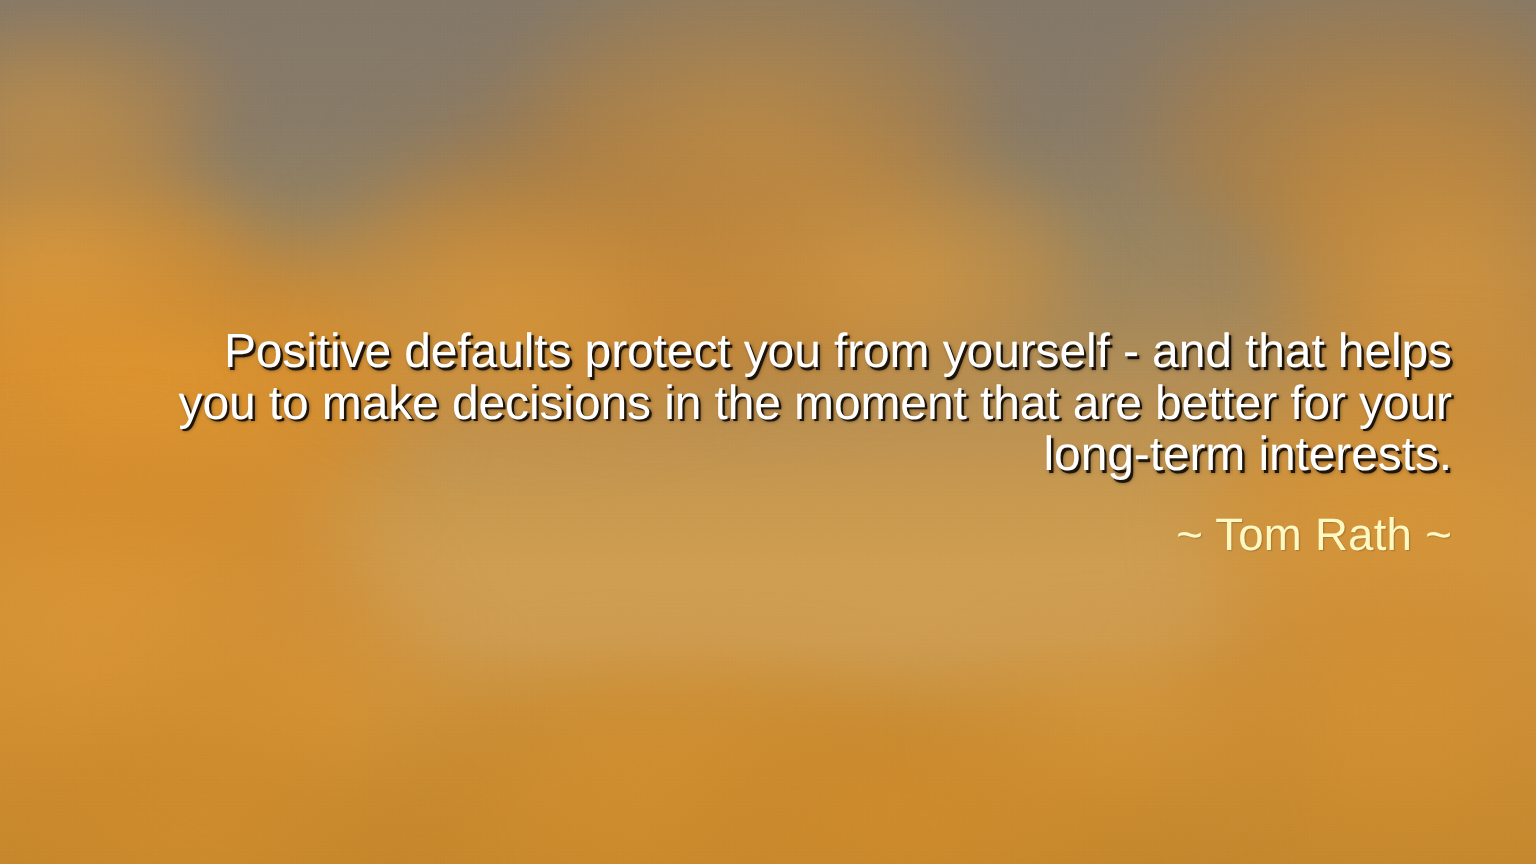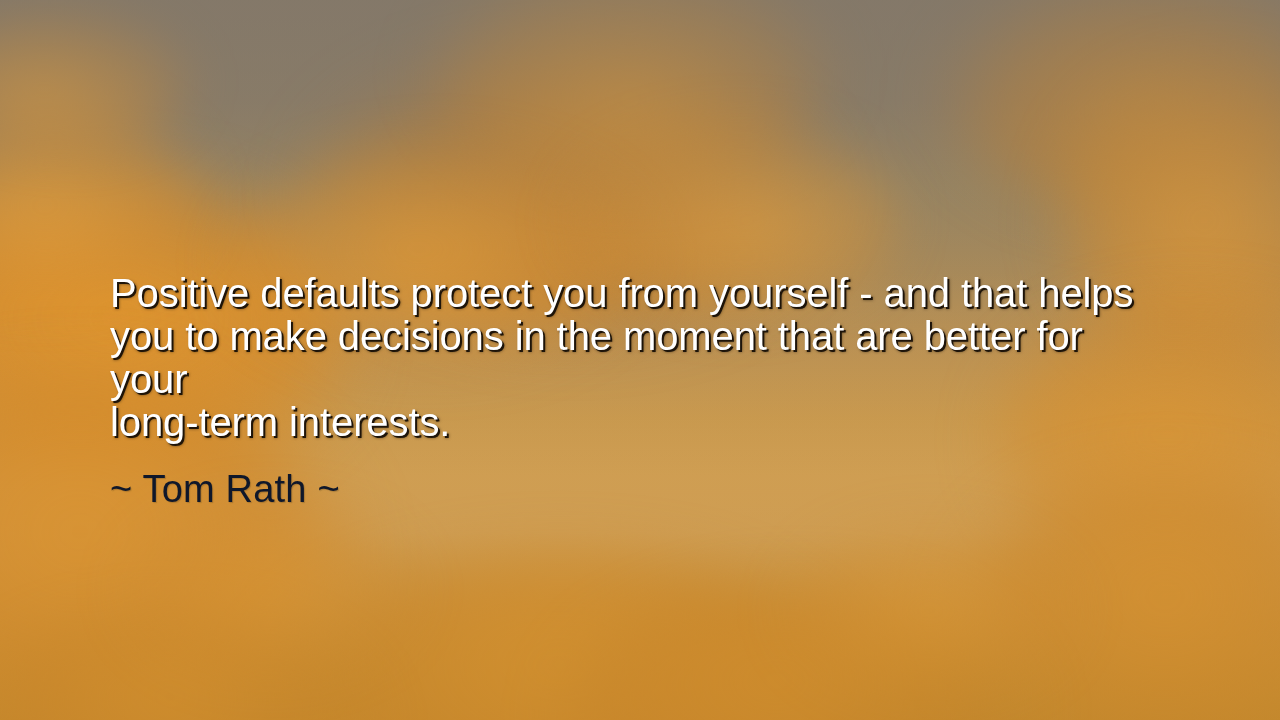--- a/index.html
+++ b/index.html
@@ -184,22 +184,22 @@
       repeating-linear-gradient(90deg, rgba(255,255,255,0.06) 0px, rgba(0,0,0,0.06) 1px, rgba(255,255,255,0.04) 2px, rgba(0,0,0,0.04) 3px);
     mix-blend-mode: overlay;
   }
 
   
   .quote-block {
     position: absolute;
     left: 0;
     right: 0;
     top: 272px;
-    text-align: left;
-    padding: 0 110px;
+    text-align: right;
+    padding: 0 70px;
     box-sizing: border-box;
   }
 
   .quote-text {
     margin: 0;
     font-family: "Liberation Sans", sans-serif;
     font-size: 40px;
     font-weight: 400;
     line-height: 43px;
     color: #ffffff;
@@ -209,21 +209,21 @@
       2px 2px 3px rgba(20,12,4,0.55);
     white-space: pre-line;
   }
 
   .author-text {
     margin: 0;
     padding-top: 24px;
     font-family: "Liberation Sans", sans-serif;
     font-size: 38px;
     font-weight: 400;
-    color: #0f172a;
+    color: #fef9c3;
     letter-spacing: 0.2px;
     text-shadow: 1px 1px 1px rgba(40,30,10,0.22);
   }
 </style>
 </head>
 <body>
 
 <div class="canvas">
 
   <div class="sky-base"></div>

